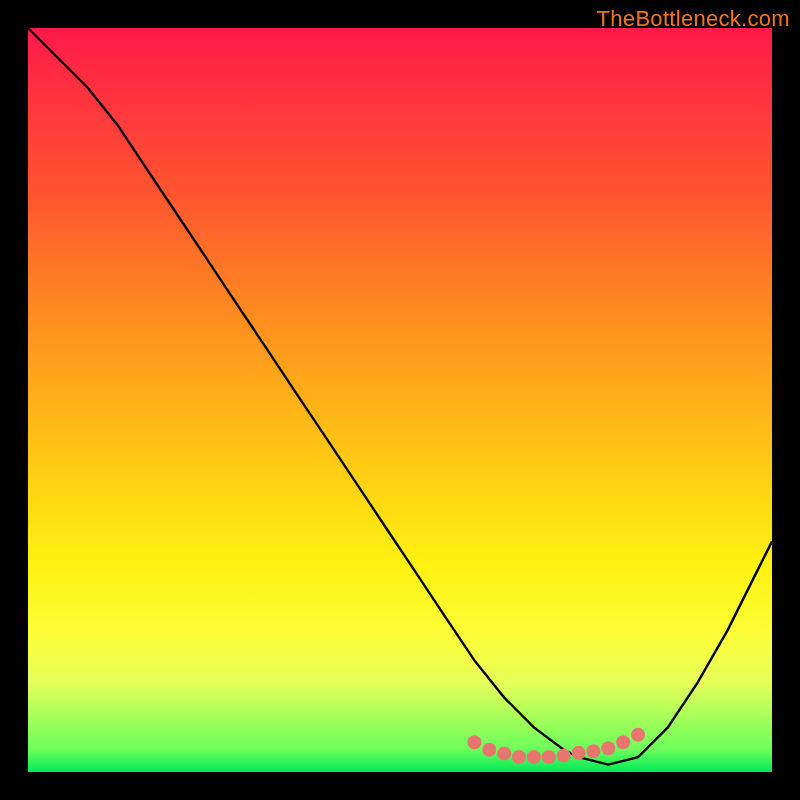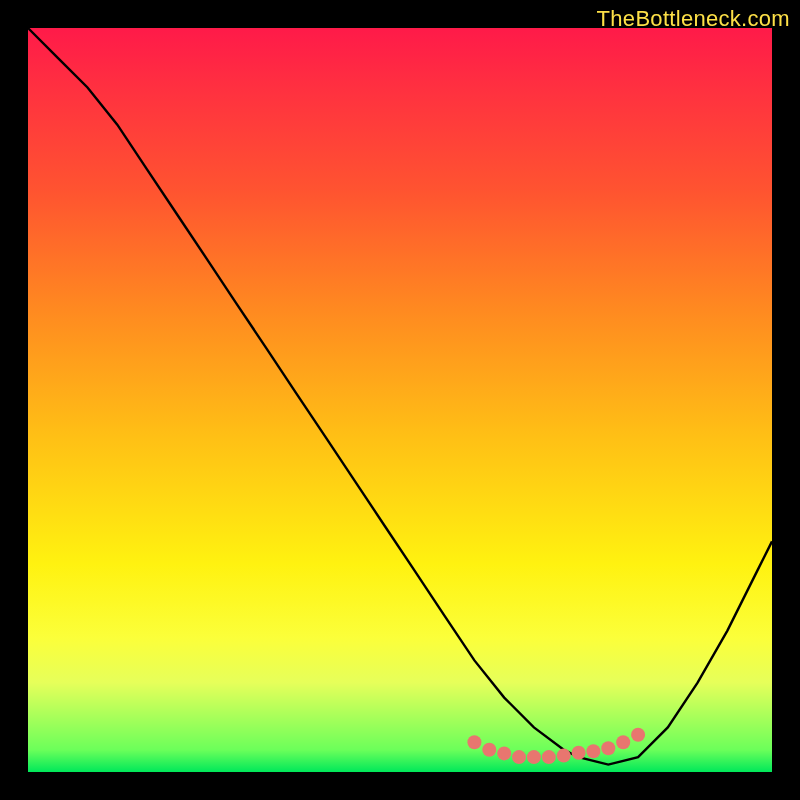--- a/index.html
+++ b/index.html
@@ -41,21 +41,21 @@
     left: 0;
     top: 0;
     width: 744px;
     height: 744px;
     overflow: visible;
   }
   .watermark {
     position: absolute;
     top: 6px;
     right: 10px;
-    color: #fde047;
+    color: #f97316;
     font-size: 22px;
     font-weight: 500;
     letter-spacing: 0.3px;
     user-select: none;
   }
 </style>
 </head>
 <body>
 
 <div class="stage">

